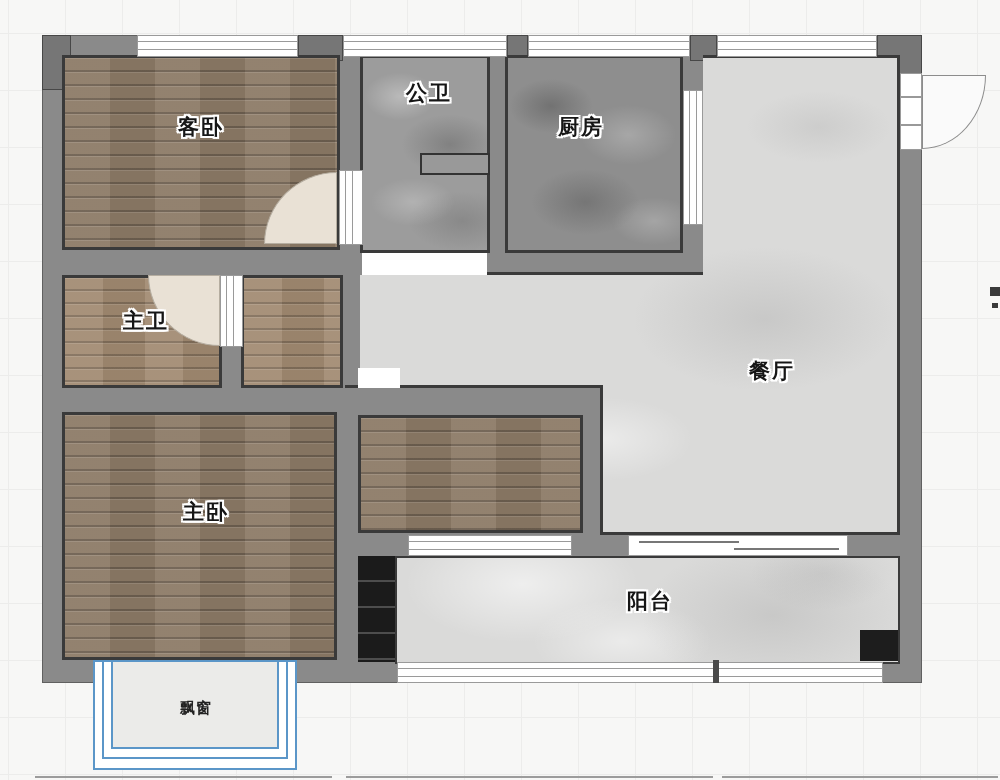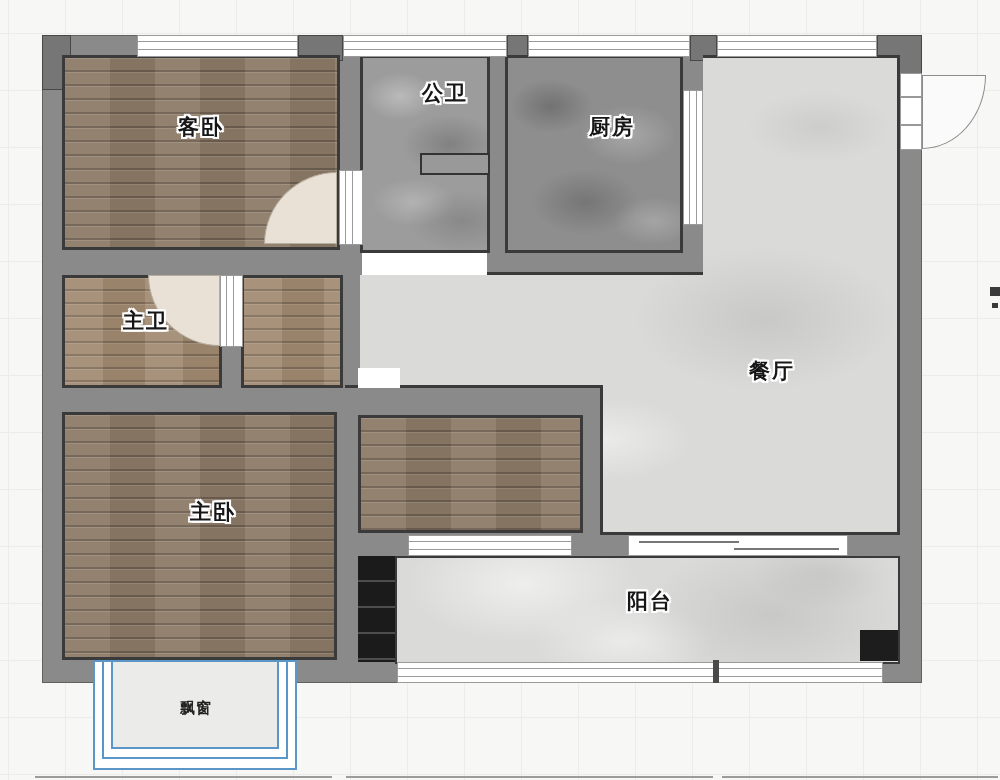--- a/index.html
+++ b/index.html
@@ -145,25 +145,25 @@
 
   <div class="abs" style="left:860px;top:630px;width:38px;height:31px;background:#1d1d1d"></div>
 
   <div class="gap" style="left:95px;top:660px;width:200px;height:23px"></div>
   <div class="bay" style="left:93px;top:660px;width:204px;height:110px"></div>
   <div class="bay" style="left:102px;top:660px;width:186px;height:99px"></div>
   <div class="bay" style="left:111px;top:660px;width:168px;height:89px;background:#ebebe9"></div>
   <div class="rlabel" style="left:196px;top:708px;font-size:15px;letter-spacing:1px;text-shadow:none;color:#222">飘窗</div>
 
   <div class="rlabel" style="left:201px;top:127px">客卧</div>
-  <div class="rlabel" style="left:445px;top:93px">公卫</div>
-  <div class="rlabel" style="left:612px;top:127px">厨房</div>
+  <div class="rlabel" style="left:429px;top:93px">公卫</div>
+  <div class="rlabel" style="left:581px;top:127px">厨房</div>
   <div class="rlabel" style="left:146px;top:321px">主卫</div>
   <div class="rlabel" style="left:772px;top:371px">餐厅</div>
-  <div class="rlabel" style="left:213px;top:512px">主卧</div>
+  <div class="rlabel" style="left:206px;top:512px">主卧</div>
   <div class="rlabel" style="left:650px;top:601px">阳台</div>
 
   <div class="abs" style="left:990px;top:287px;width:10px;height:9px;background:#3a3a3a;box-shadow:0 14px 0 -2px #3a3a3a"></div>
 
   <div class="abs" style="left:35px;top:776px;width:297px;height:2px;background:#9c9c9c"></div>
   <div class="abs" style="left:346px;top:776px;width:367px;height:2px;background:#9c9c9c"></div>
   <div class="abs" style="left:722px;top:776px;width:276px;height:2px;background:#9c9c9c"></div>
 
 </div>
 

